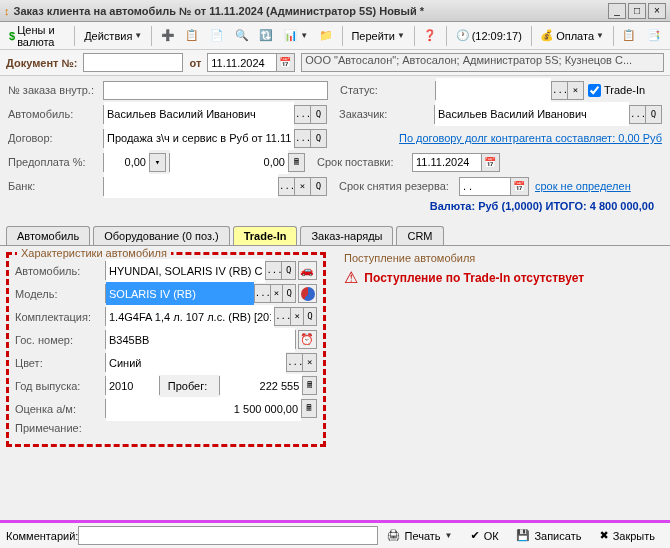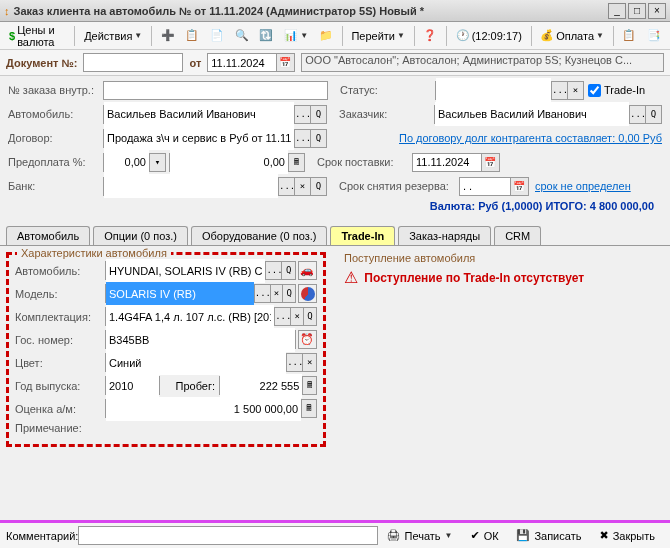--- a/index.html
+++ b/index.html
@@ -171,21 +171,20 @@
         <input style="width: 50px;" value=". .">
         <span class="date-btn">📅</span>
       </span>
     <a class="link" style="margin-left:6px">срок не определен</a>
   </div>
   <div class="totals">Валюта: Руб (1,0000) ИТОГО: 4 800 000,00</div>
 </div>
 
 <div class="tabs-row">
   <div class="tab">Автомобиль</div>
-  <div class="tab">Опции (0 поз.)</div>
   <div class="tab">Оборудование (0 поз.)</div>
   <div class="tab active">Trade-In</div>
   <div class="tab">Заказ-наряды</div>
   <div class="tab">CRM</div>
 </div>
 
 <div class="tab-content">
   <div class="fieldset" style="width:320px">
     <div class="fieldset-title">Характеристики автомобиля</div>
     <div class="char-row">
@@ -229,21 +228,21 @@
           <input value="Синий" style="">
           <span class="mini-btn">...</span>
           <span class="mini-btn">×</span>
         </span>
     </div>
     <div class="char-row">
       <span class="char-label">Год выпуска:</span>
       <span class="input-group" style="width:55px">
           <input style="width: 100%;" value="2010">
         </span>
-      <span style="width:55px;text-align:right;margin-right:4px">Пробег:</span>
+      <span style="width:55px;text-align:center;margin-right:4px">Пробег:</span>
       <span class="input-group" style="flex:1">
           <input style="width: 100%; text-align: right;" value="222 555">
           <span class="mini-btn">🖩</span>
         </span>
     </div>
     <div class="char-row">
       <span class="char-label">Оценка а/м:</span>
       <span class="input-group char-input">
           <input style="text-align: right;" value="1 500 000,00">
           <span class="mini-btn">🖩</span>

